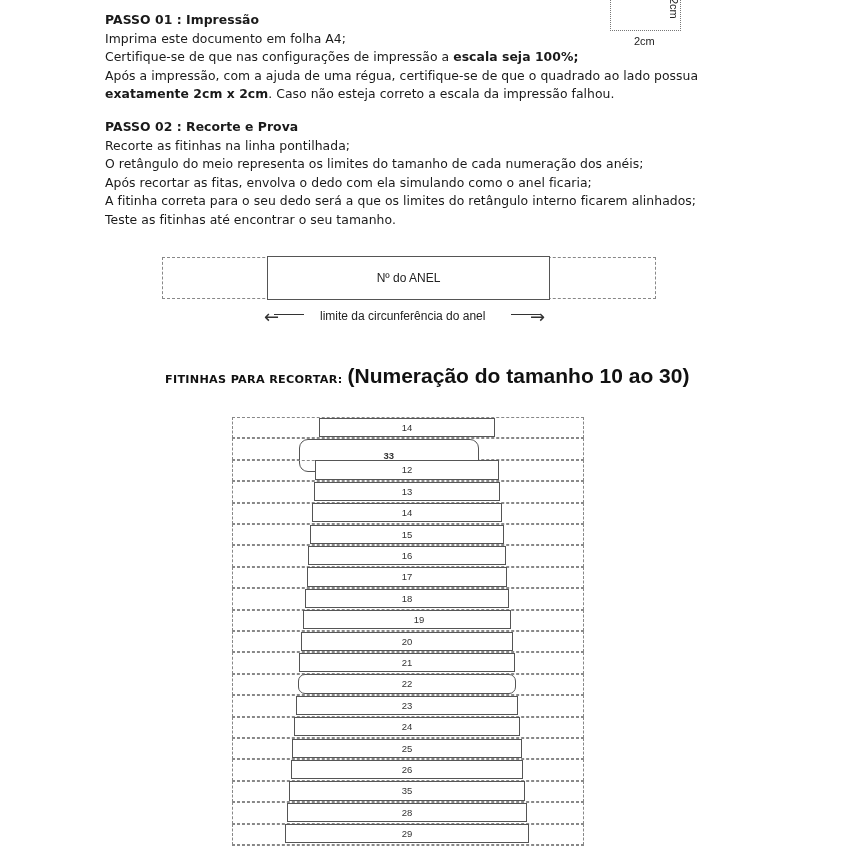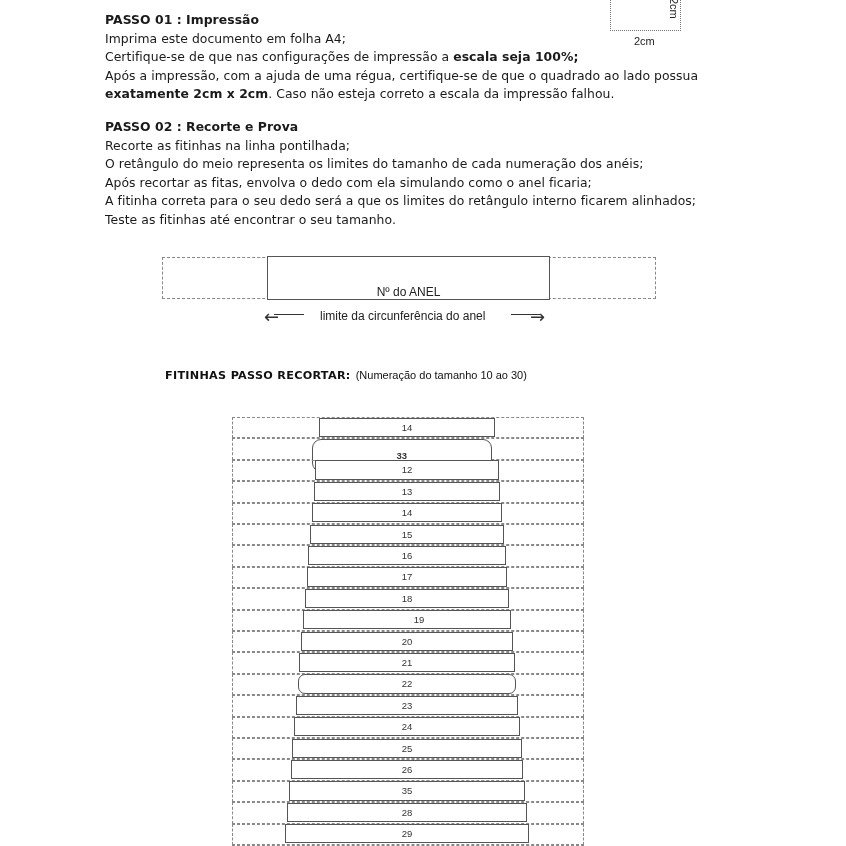--- a/index.html
+++ b/index.html
@@ -12,31 +12,31 @@
     .cal-square { position: absolute; left: 610px; top: -40px; width: 71px; height: 71px;
                   border: 1px dotted #777; box-sizing: border-box; }
     .cal-label-bottom { position: absolute; left: 634px; top: 35px; font-family: "Liberation Sans", sans-serif; font-size: 11px; color: #222; }
     .cal-label-side { position: absolute; left: 680px; top: -2px; font-family: "Liberation Sans", sans-serif; font-size: 11px; color: #222;
                       transform: rotate(90deg); transform-origin: left top; }
     
     .ex-outer { position: absolute; left: 162px; top: 257px; width: 494px; height: 42px;
                 border: 1px dashed #888; box-sizing: border-box; }
     .ex-inner { position: absolute; left: 267px; top: 256px; width: 283px; height: 44px;
                 border: 1px solid #555; box-sizing: border-box; background: #fff;
-                display: flex; align-items: flex-end; justify-content: center;
+                display: flex; align-items: center; justify-content: center;
                 font-family: "Liberation Sans", sans-serif; font-size: 12px; color: #222; }
     .ex-caption { position: absolute; left: 320px; top: 309px; font-family: "Liberation Sans", sans-serif; font-size: 12px; color: #222; }
     .arrow { position: absolute; top: 306px; font-size: 18px; color: #333; font-family: "DejaVu Sans", sans-serif; }
     .arrow-left { left: 264px; }
     .arrow-right { left: 509px; }
     .arrow-line { position: absolute; top: 314px; height: 1px; background: #333; }
     
     .section-title { position: absolute; left: 165px; top: 364px; white-space: nowrap; color: #111; }
     .section-title .small-caps { font-family: "DejaVu Sans", sans-serif; font-weight: bold; font-size: 11.2px; letter-spacing: 0.3px; }
-    .section-title .big { font-family: "Liberation Sans", sans-serif; font-weight: normal; font-size: 11px; }
+    .section-title .big { font-family: "Liberation Sans", sans-serif; font-weight: bold; font-size: 21px; }
     
     #strips { position: absolute; left: 0; top: 0; width: 846px; height: 846px; }
     .strip-outer { position: absolute; left: 232px; width: 352px; border: 1px dashed #888; box-sizing: border-box; }
     .strip-inner { position: absolute; border: 1px solid #555; box-sizing: border-box; background: #fff;
                    display: flex; align-items: center; justify-content: center;
                    font-family: "Liberation Sans", sans-serif; font-size: 9.5px; color: #333; }
   </style>
 </head>
 <body>
 
@@ -61,31 +61,31 @@
 <div class="ex-inner">
     <span>Nº do ANEL</span>
   </div>
 <span class="arrow arrow-left">←</span>
 <div class="arrow-line" style="left:274px; width:30px;"></div>
 <div class="ex-caption">limite da circunferência do anel</div>
 <div class="arrow-line" style="left:511px; width:30px;"></div>
 <span class="arrow arrow-right" style="left:530px;">→</span>
 
 <div class="section-title">
-  <span class="small-caps">FITINHAS PASSO RECORTAR:</span>
+  <span class="small-caps">FITINHAS PARA RECORTAR:</span>
   <span class="big">(Numeração do tamanho 10 ao 30)</span>
 </div>
 
 <div id="strips">
     <div class="strip-outer" style="top: 417px; height: 21.4px;"></div>
     <div class="strip-inner" style="left: 319px; width: 176px; top: 417.5px; height: 19.4px;">
       <span>14</span>
     </div>
     <div class="strip-outer" style="top: 438.4px; height: 21.4px;"></div>
-    <div class="strip-inner" style="left: 312px; width: 179.55px; top: 438.9px; height: 33px; border-radius: 9px;">
+    <div class="strip-inner" style="left: 299px; width: 179.55px; top: 438.9px; height: 33px; border-radius: 9px;">
       <span style="font-weight: bold;">33</span>
     </div>
     <div class="strip-outer" style="top: 459.8px; height: 21.4px;"></div>
     <div class="strip-inner" style="left: 315.45px; width: 183.1px; top: 460.3px; height: 19.4px;">
       <span>12</span>
     </div>
     <div class="strip-outer" style="top: 481.2px; height: 21.4px;"></div>
     <div class="strip-inner" style="left: 313.675px; width: 186.65px; top: 481.7px; height: 19.4px;">
       <span>13</span>
     </div>

